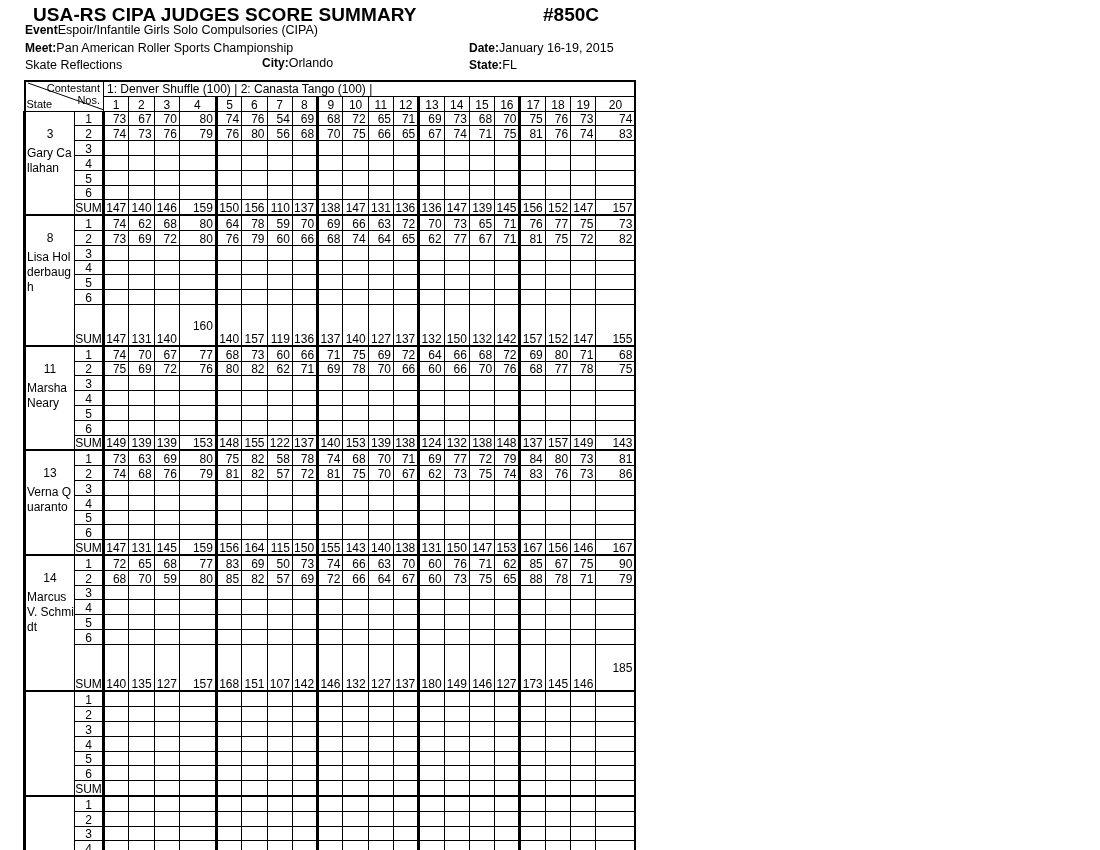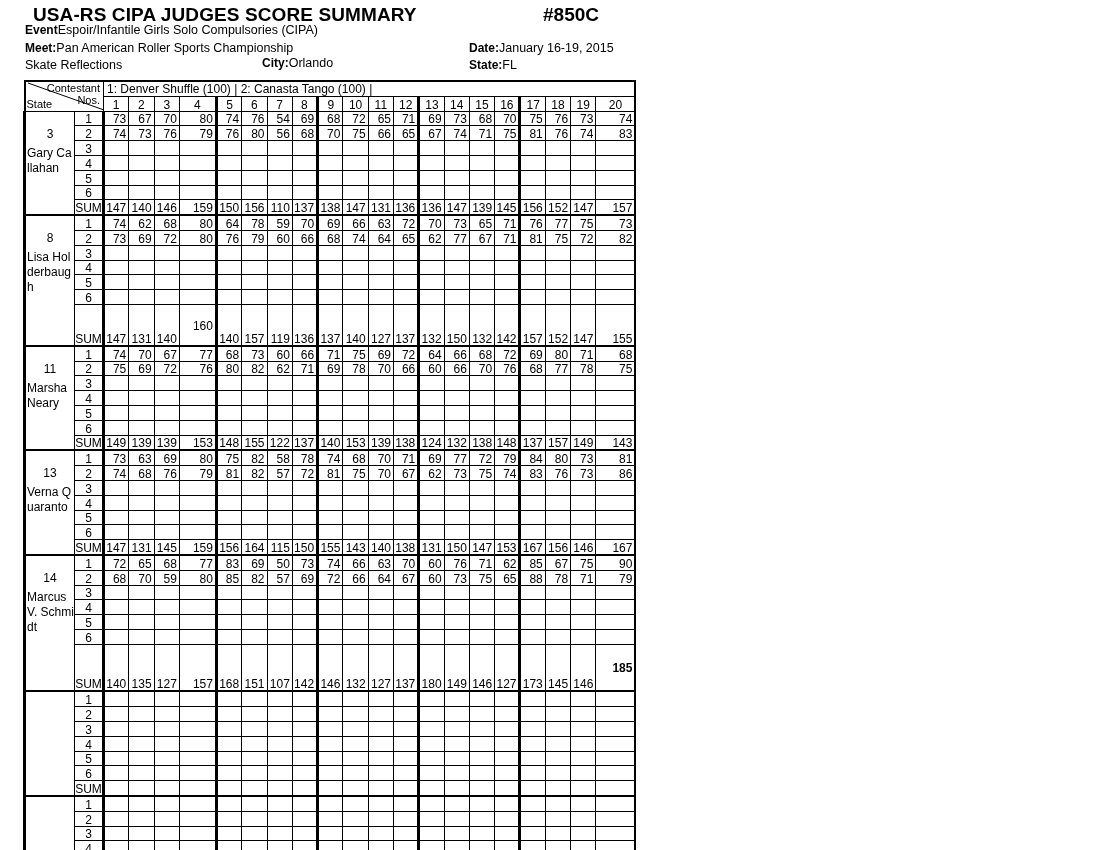--- a/index.html
+++ b/index.html
@@ -925,21 +925,21 @@
         <td class="num" style="padding: 0px;">132</td>
         <td class="num" style="padding: 0px;">127</td>
         <td class="num thick-r" style="padding: 0px;">137</td>
         <td class="num" style="padding: 0px;">180</td>
         <td class="num" style="padding: 0px;">149</td>
         <td class="num" style="padding: 0px;">146</td>
         <td class="num thick-r" style="padding: 0px;">127</td>
         <td class="num" style="padding: 0px;">173</td>
         <td class="num" style="padding: 0px;">145</td>
         <td class="num" style="padding: 0px;">146</td>
-        <td class="num" style="padding: 16px; font-weight: bold;">185</td>
+        <td class="num" style="padding: 16px;">185</td>
       </tr>
       <tr>
         <td rowspan="7" class="judge" style="border-bottom: 2px solid rgb(0, 0, 0);">
           <div class="judge-no"></div>
           <div class="judge-name"></div>
         </td>
         <td class="sub thick-r">1</td>
         <td class="num"></td>
         <td class="num"></td>
         <td class="num"></td>

